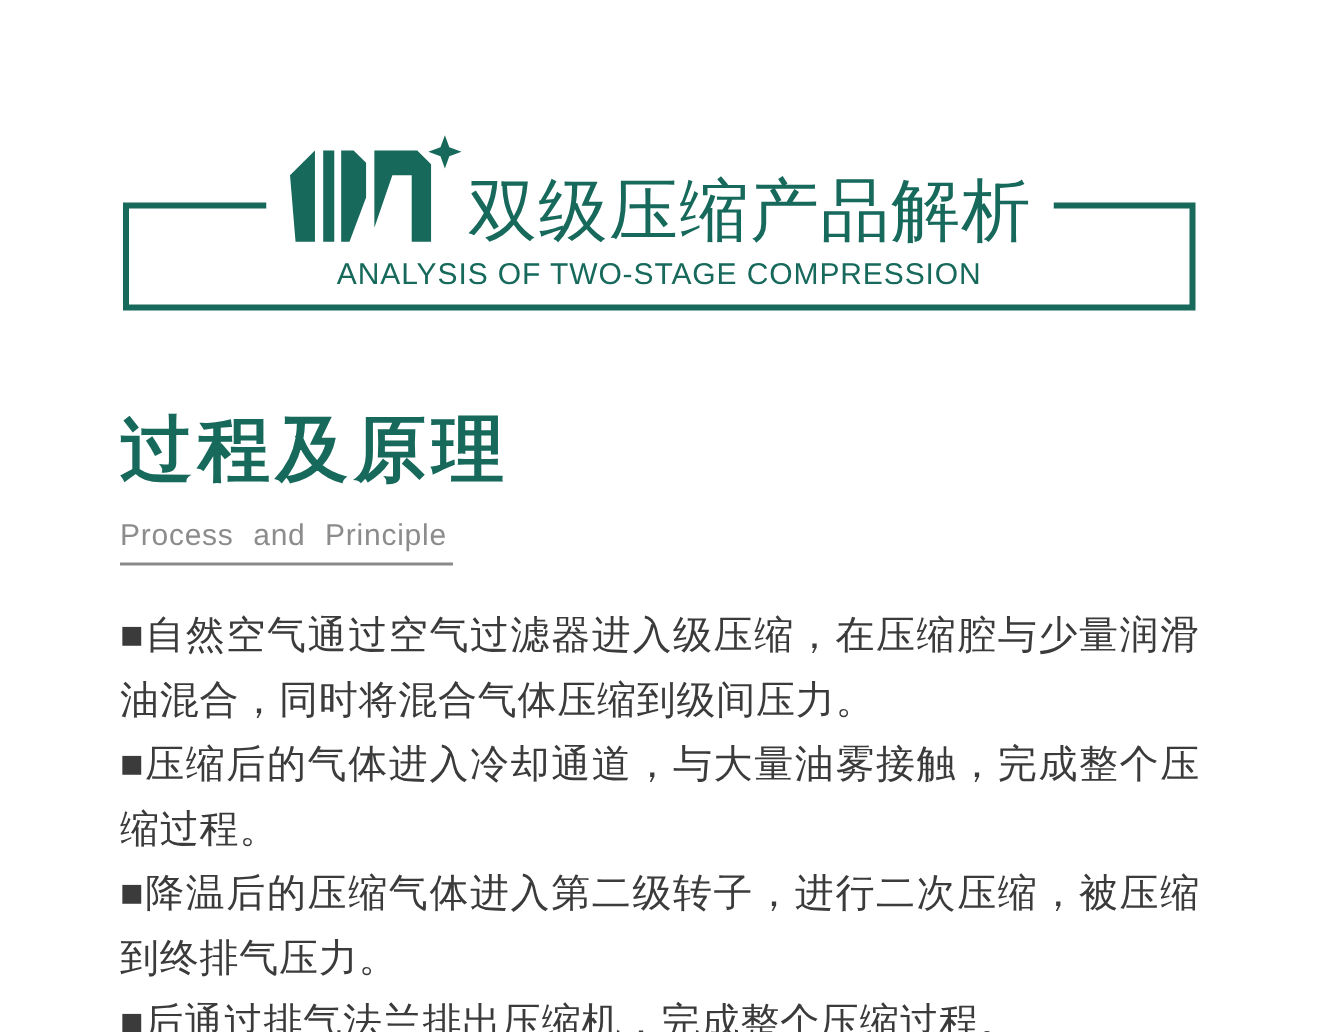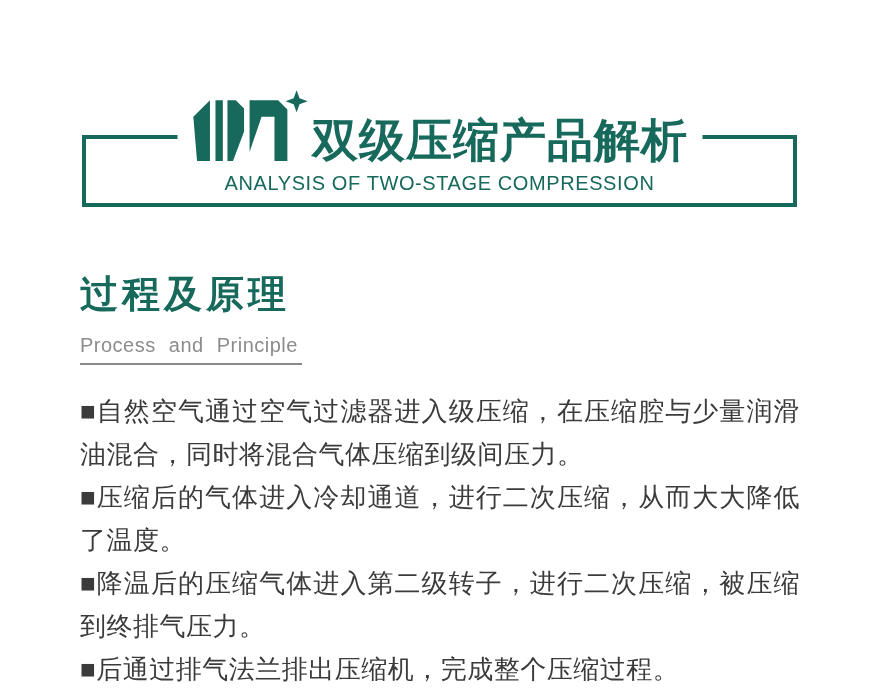--- a/index.html
+++ b/index.html
@@ -30,38 +30,38 @@
   .logo-row {
     display: flex;
     align-items: flex-end;
     justify-content: center;
     gap: 3px;
     height: 77px;
   }
   .logo-svg { width: 118px; height: 76px; display: block; }
   .title-zh {
     font-size: 46px;
-    font-weight: bold;
+    font-weight: normal;
     color: var(--teal);
     line-height: 1.05;
     letter-spacing: 1px;
     padding-bottom: 1px;
   }
   .title-en {
     margin-top: 7px;
     font-size: 20px;
     color: var(--teal);
     letter-spacing: 0.6px;
     font-weight: normal;
   }
 
   
   .main { position: absolute; left: 80px; top: 272px; width: 720px; }
   .section-heading-zh {
-    font-size: 38px;
+    font-size: 48px;
     font-weight: bold;
     color: var(--teal);
     letter-spacing: 4px;
     line-height: 1.2;
     font-family: Liberation Serif, serif;
   }
   .section-heading-en {
     display: inline-block;
     margin-top: 16px;
     font-size: 20px;
@@ -111,19 +111,19 @@
     </div>
   </div>
 
   <div class="main">
     <div class="section-heading-zh">过程及原理</div>
     <div>
       <span class="section-heading-en">Process and Principle</span>
     </div>
     <div class="paragraphs">
         <p>■自然空气通过空气过滤器进入级压缩，在压缩腔与少量润滑油混合，同时将混合气体压缩到级间压力。</p>
-        <p>■压缩后的气体进入冷却通道，进行二次压缩，从而大大降低了温度。</p>
+        <p>■压缩后的气体进入冷却通道，与大量油雾接触，完成整个压缩过程。</p>
         <p>■降温后的压缩气体进入第二级转子，进行二次压缩，被压缩到终排气压力。</p>
         <p>■后通过排气法兰排出压缩机，完成整个压缩过程。</p>
       </div>
   </div>
 
 </div>
 
 </body></html>

